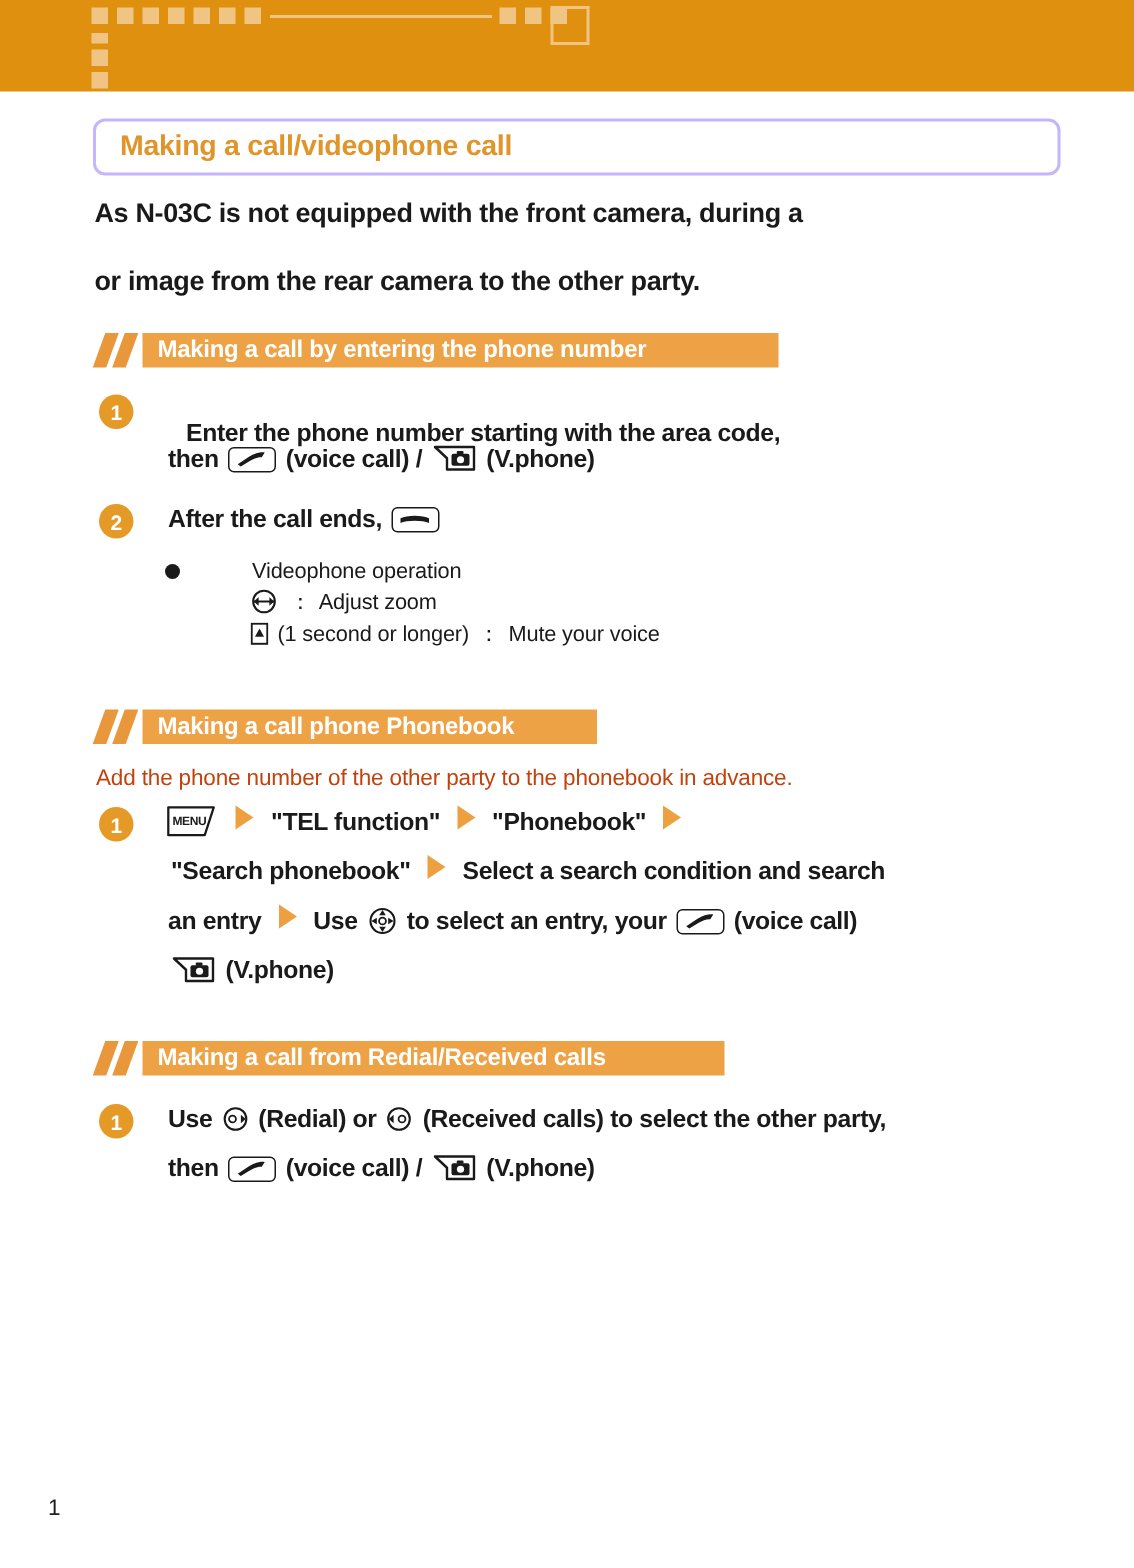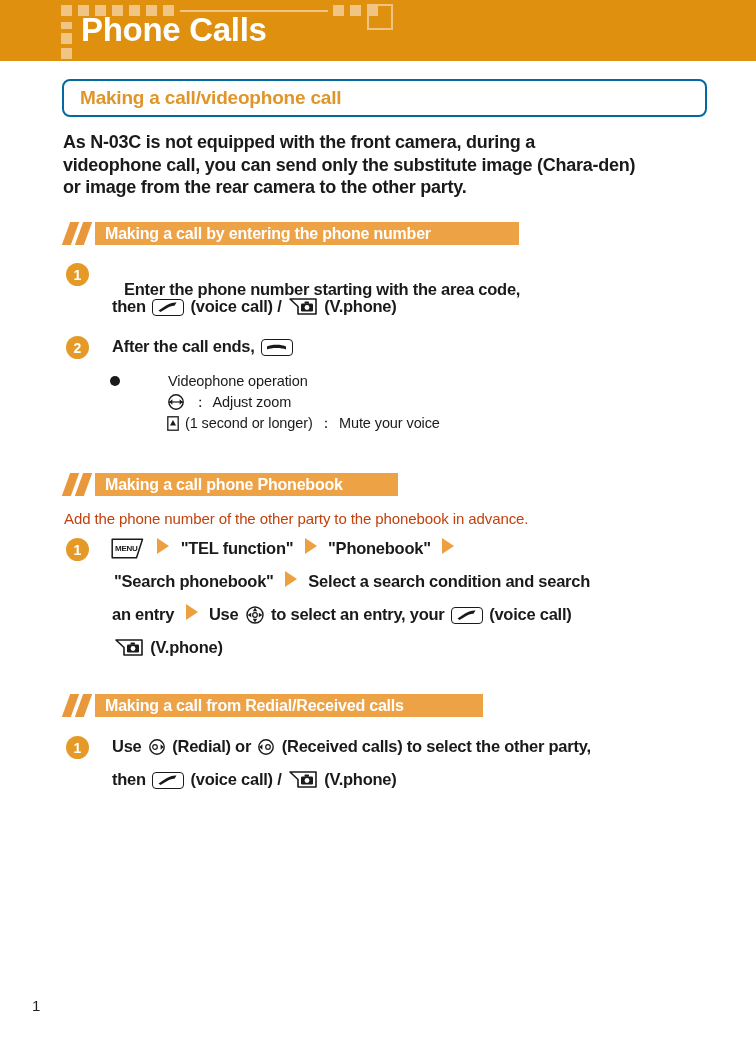--- a/index.html
+++ b/index.html
@@ -60,21 +60,21 @@
     width: 756px;
   }
 
   
   .title-box {
     position: absolute;
     left: 62px;
     top: 18px;
     width: 645px;
     height: 38px;
-    border: 2px solid #0369a1;
+    border: 2px solid #c4b5fd;
     border-radius: 8px;
     box-sizing: border-box;
     display: flex;
     align-items: center;
   }
   .title-box-text {
     padding-left: 16px;
     font-size: 19px;
     font-weight: bold;
     color: #e0952a;
@@ -258,32 +258,31 @@
   <div class="hdr-sq" style="left:163px;top:5px;width:11px;height:11px;"></div>
   <div class="hdr-rule" style="left:180px;top:10px;width:148px;"></div>
   <div class="hdr-sq" style="left:333px;top:5px;width:11px;height:11px;"></div>
   <div class="hdr-sq" style="left:350px;top:5px;width:11px;height:11px;"></div>
   <div class="hdr-sq" style="left:367px;top:5px;width:11px;height:11px;"></div>
   <div class="hdr-outline" style="left:367px;top:4px;width:22px;height:22px;"></div>
 
   <div class="hdr-sq" style="left:61px;top:22px;width:11px;height:7px;"></div>
   <div class="hdr-sq" style="left:61px;top:33px;width:11px;height:11px;"></div>
   <div class="hdr-sq" style="left:61px;top:48px;width:11px;height:11px;"></div>
-  <div class="header-title">Phone Calls</div>
 </div>
 
 <div class="content">
 
   <div class="title-box">
     <span class="title-box-text">Making a call/videophone call</span>
   </div>
 
   <div class="intro">
     <span>As N-03C is not equipped with the front camera, during a</span><br>
-    <span>videophone call, you can send only the substitute image (Chara-den)</span><br>
+    <br>
     <span>or image from the rear camera to the other party.</span>
   </div>
 
   <div class="band" style="left:66px;top:161px;">
     <div class="band-slash"></div>
     <div class="band-slash s2"></div>
     <div class="band-fill" style="width:400px;">
       <span class="band-text">Making a call by entering the phone number</span>
     </div>
   </div>

